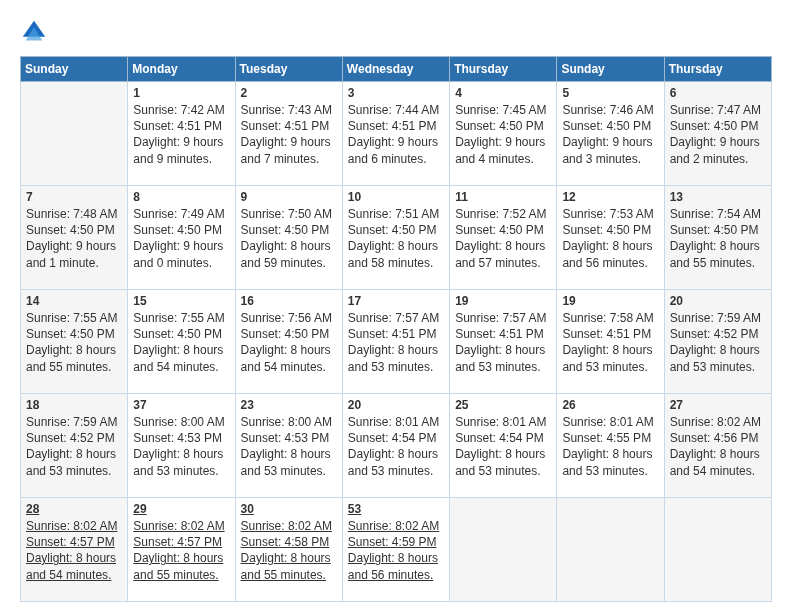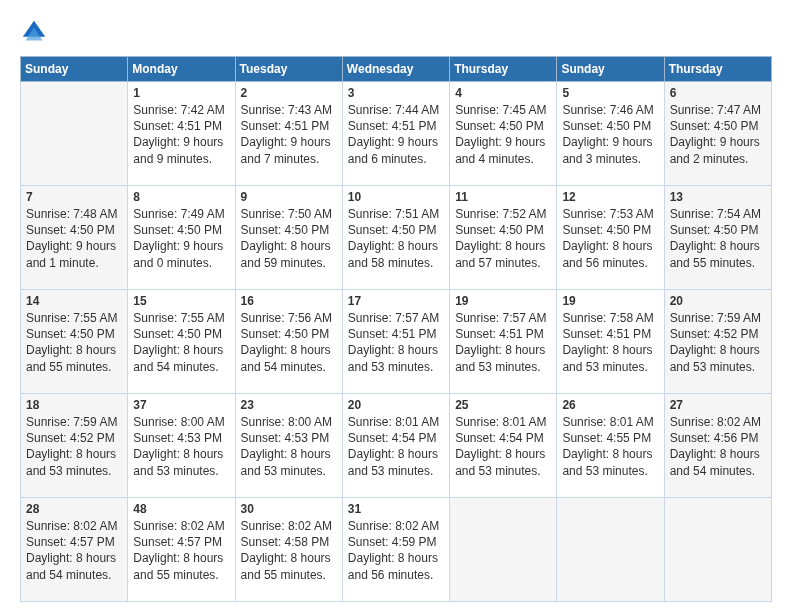--- a/index.html
+++ b/index.html
@@ -101,20 +101,21 @@
     .day-info {
       font-size: 12px;
       color: #333;
       line-height: 1.35;
     }
     .empty-cell {
       background: #f5f5f5 !important;
     }
     .last-row td {
       height: 75px;
+      text-decoration: underline;
     }
   </style>
 </head>
 <body>
 
 <div class="page">
   <div class="header">
     <div class="logo">
       <svg class="logo-icon" viewBox="0 0 30 30" xmlns="http://www.w3.org/2000/svg">
         <polygon points="15,3 27,20 3,20" fill="#1a6abf"></polygon>
@@ -260,29 +261,29 @@
             <span class="day-number">27</span>
             <div class="day-info">Sunrise: 8:02 AM<br>Sunset: 4:56 PM<br>Daylight: 8 hours and 54 minutes.</div>
           </td>
         </tr>
         <tr class="last-row">
           <td class="empty-cell">
             <span class="day-number">28</span>
             <div class="day-info">Sunrise: 8:02 AM<br>Sunset: 4:57 PM<br>Daylight: 8 hours and 54 minutes.</div>
           </td>
           <td>
-            <span class="day-number">48</span>
+            <span class="day-number">29</span>
             <div class="day-info">Sunrise: 8:02 AM<br>Sunset: 4:57 PM<br>Daylight: 8 hours and 55 minutes.</div>
           </td>
           <td>
             <span class="day-number">30</span>
             <div class="day-info">Sunrise: 8:02 AM<br>Sunset: 4:58 PM<br>Daylight: 8 hours and 55 minutes.</div>
           </td>
           <td>
-            <span class="day-number">31</span>
+            <span class="day-number">53</span>
             <div class="day-info">Sunrise: 8:02 AM<br>Sunset: 4:59 PM<br>Daylight: 8 hours and 56 minutes.</div>
           </td>
           <td class="empty-cell"></td>
           <td class="empty-cell"></td>
           <td class="empty-cell"></td>
         </tr>
       </tbody>
   </table>
 </div>
 

